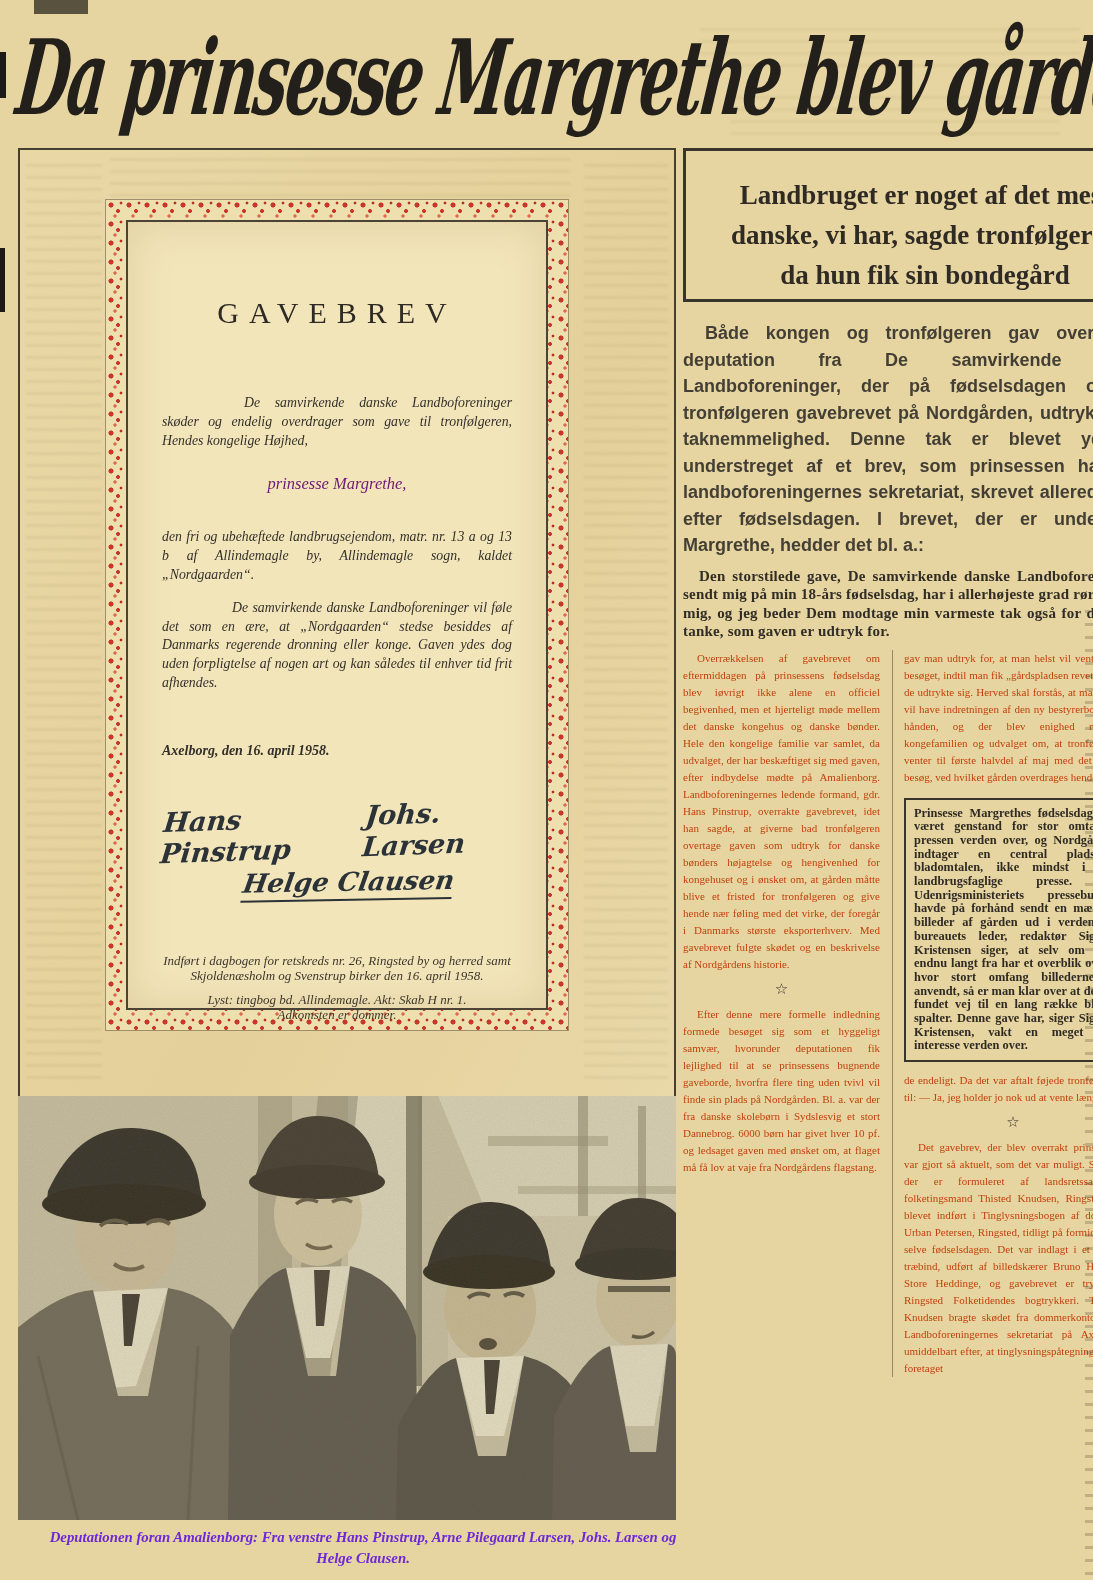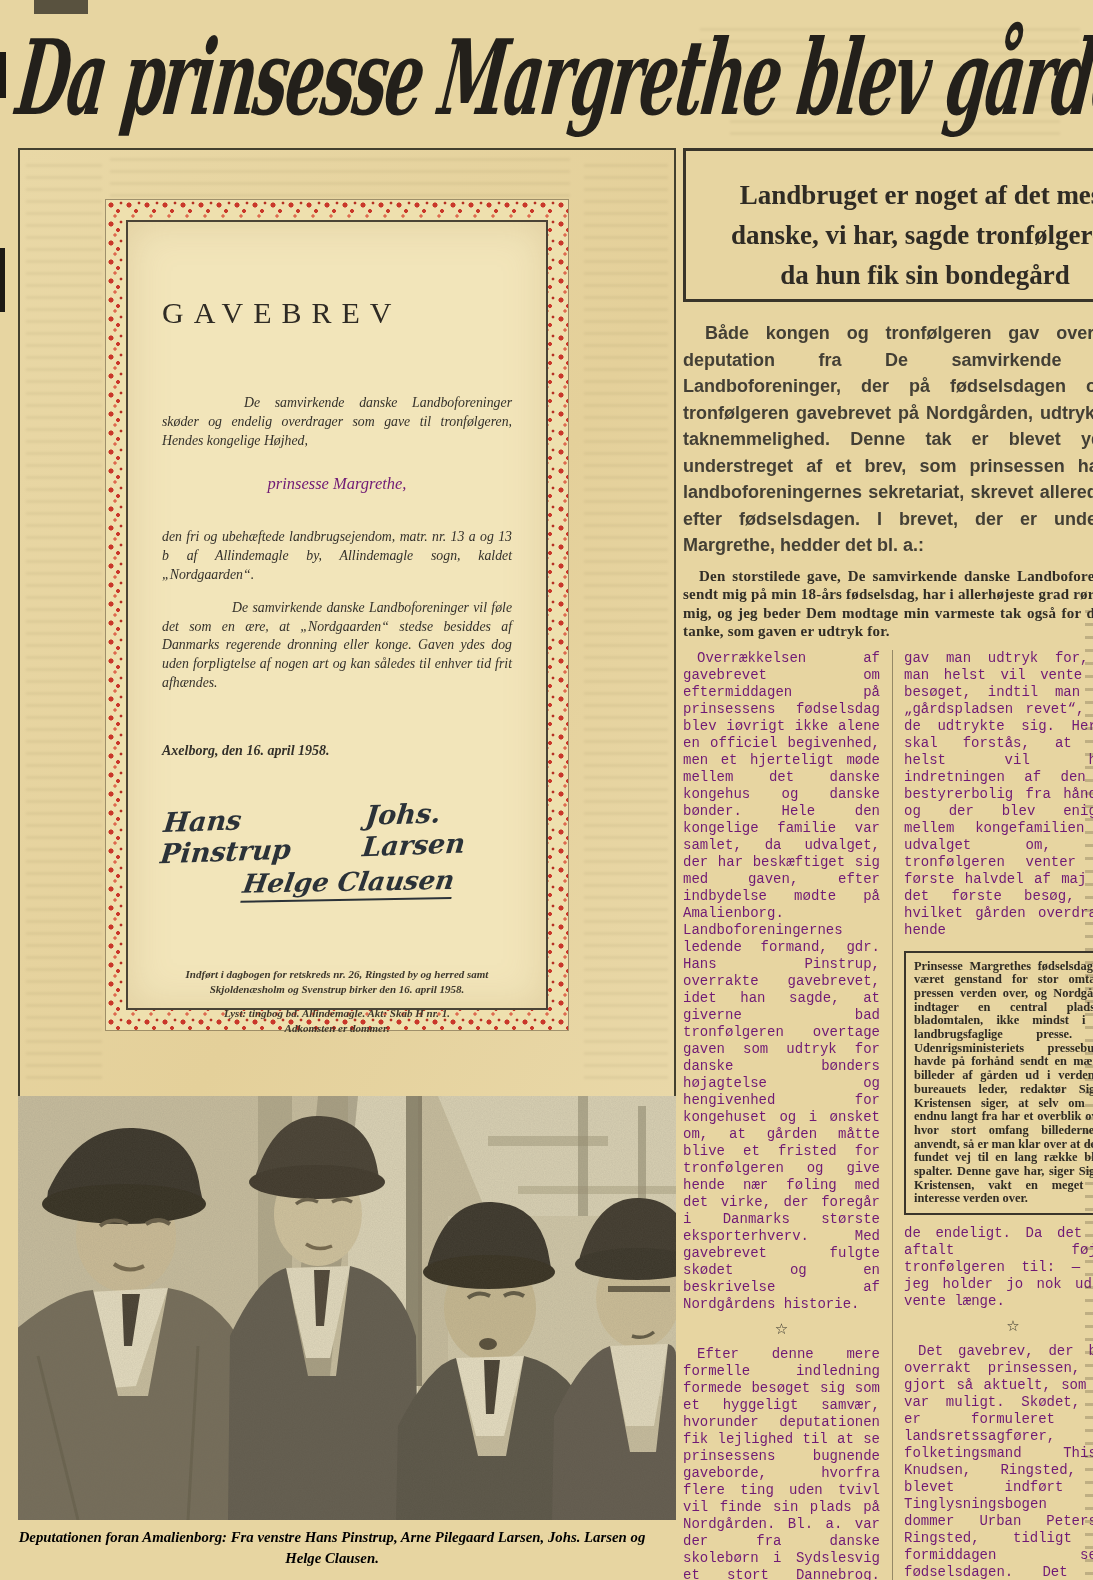--- a/index.html
+++ b/index.html
@@ -21,52 +21,52 @@
   .doc-ornament{position:absolute;left:106px;top:200px;width:462px;height:830px;box-sizing:border-box;
      padding:20px;background-color:#eee0ae;outline:1px solid rgba(70,60,40,.45);
      background-image:
        radial-gradient(circle at 5px 5px,#c9372a 2.3px,transparent 2.8px),
        radial-gradient(circle at 12px 11px,#c9372a 1.7px,transparent 2.2px),
        radial-gradient(circle at 9px 16px,#dd6a4e 1.4px,transparent 1.9px),
        radial-gradient(circle at 15px 3px,#b52f22 1.2px,transparent 1.7px);
      background-size:18px 19px;}
   .doc-inner{height:100%;box-sizing:border-box;border:2px solid #4a4336;background:#f2e5ba;
      padding:74px 34px 0;position:relative;box-shadow:inset 0 0 40px rgba(170,140,80,.25);}
-  .doc-title{font-size:30px;letter-spacing:10px;color:#2f2b24;margin:0 0 64px;}
+  .doc-title{text-align:center;font-size:30px;letter-spacing:10px;color:#2f2b24;margin:0 0 64px;}
   .doc-p{font-style:italic;font-size:13.8px;line-height:18.8px;text-align:justify;margin:0 0 14px;color:#33302a;}
   .ind-lg{text-indent:82px;}
   .ind-md{text-indent:70px;}
   .doc-name{text-align:center;font-style:italic;font-size:16.5px;margin:24px 0 34px;color:#701a75;}
   .doc-date{font-style:italic;font-weight:bold;font-size:14px;margin-top:50px;color:#33302a;}
   .sig-row{display:flex;justify-content:center;gap:30px;margin-top:42px;
      font-family:"DejaVu Serif",serif;font-style:italic;font-weight:bold;font-size:27px;
      color:#2b3238;transform:rotate(-2deg) skewX(-8deg);}
   .sig-row2{display:flex;justify-content:flex-end;padding-right:58px;margin-top:4px;
      font-family:"DejaVu Serif",serif;font-style:italic;font-weight:bold;font-size:26px;
      color:#2b3238;transform:rotate(-1deg) skewX(-10deg);}
   .sig-underline{border-bottom:2px solid #2b3238;padding-bottom:2px;}
-  .reg{margin-top:66px;text-align:center;font-style:italic;font-weight:bold;
-     font-size:11px;line-height:15px;color:#3d372c;}
+  .reg{margin-top:52px;text-align:center;font-style:italic;font-weight:normal;
+     font-size:13px;line-height:15px;color:#3d372c;}
   .reg .gap{margin-top:9px;}
   
   .photo{position:absolute;left:18px;top:1096px;width:658px;height:424px;display:block;}
-  .caption{position:absolute;left:3px;top:1527px;width:658px;text-align:center;
-     font-style:italic;font-weight:bold;font-size:14.8px;line-height:21px;color:#000000;}
+  .caption{position:absolute;left:34px;top:1527px;width:658px;text-align:center;
+     font-style:italic;font-weight:bold;font-size:14.8px;line-height:21px;color:#6d28d9;}
   
   .right-col{position:absolute;left:683px;top:148px;width:484px;}
   .box-headline{border:3px solid #39352a;box-sizing:border-box;width:484px;height:154px;
      padding-top:24px;text-align:center;font-weight:bold;font-size:27px;line-height:40px;color:#2f2b24;}
   .lead{margin:18px 0 0;width:484px;font-family:"Liberation Sans",sans-serif;font-weight:bold;
      font-size:18px;line-height:26.5px;text-align:justify;text-indent:22px;color:#433f35;}
   .quote{margin:8px 0 0;width:484px;font-weight:bold;font-size:15px;line-height:18.5px;
      text-align:justify;text-indent:16px;color:#312d26;letter-spacing:.2px;}
   .cols{display:flex;margin-top:9px;}
   .colA{width:197px;}
   .colB{width:218px;margin-left:12px;border-left:1px solid rgba(68,60,44,.5);padding-left:11px;}
-  .cols p{font-size:14px;line-height:17px;text-align:justify;text-indent:14px;margin:0;color:#701a75;font-family:Liberation Mono, monospace;}
+  .cols p{font-size:11px;line-height:17px;text-align:justify;text-indent:14px;margin:0;color:#c2410c;}
   .cols p.cont{text-indent:0;}
   .star{text-align:center;font-size:15px;line-height:17px;margin:8px 0;color:#33302a;}
   .sidebox{border:2.5px solid #3a352b;box-sizing:border-box;width:224px;margin:12px 0 10px;
      padding:7px 8px;font-weight:bold;font-size:12.4px;line-height:13.7px;text-align:justify;color:#2f2b24;}
   .edge-sliver{position:absolute;left:1085px;top:610px;width:8px;height:970px;opacity:.5;
      background:repeating-linear-gradient(180deg,rgba(70,60,40,.5) 0 3px,transparent 3px 13px);}
 </style>
 </head>
 <body>
 

